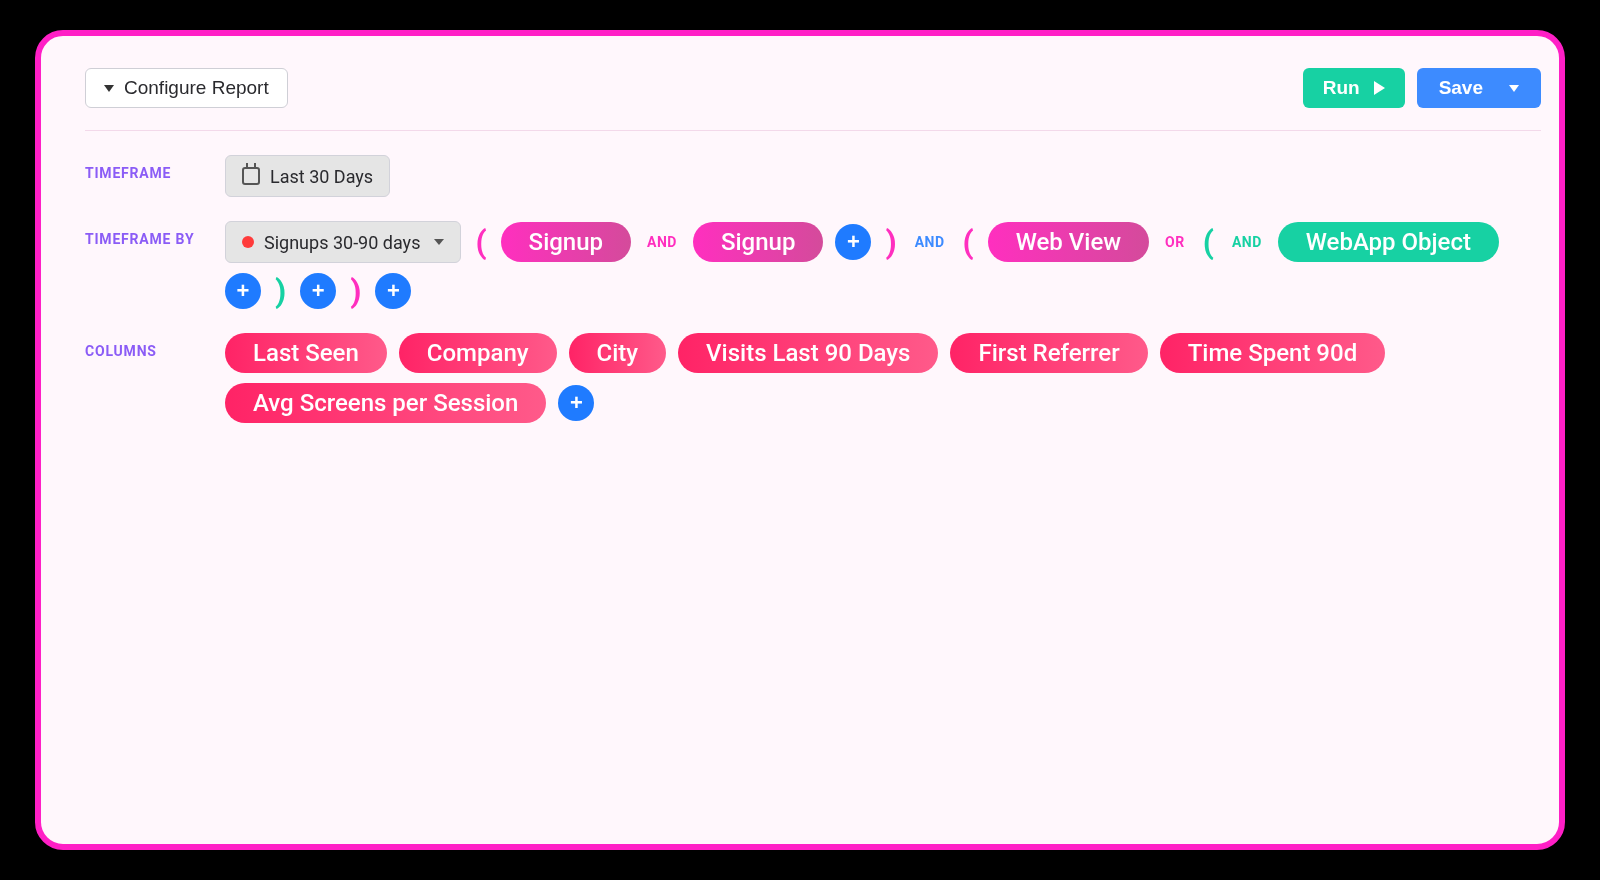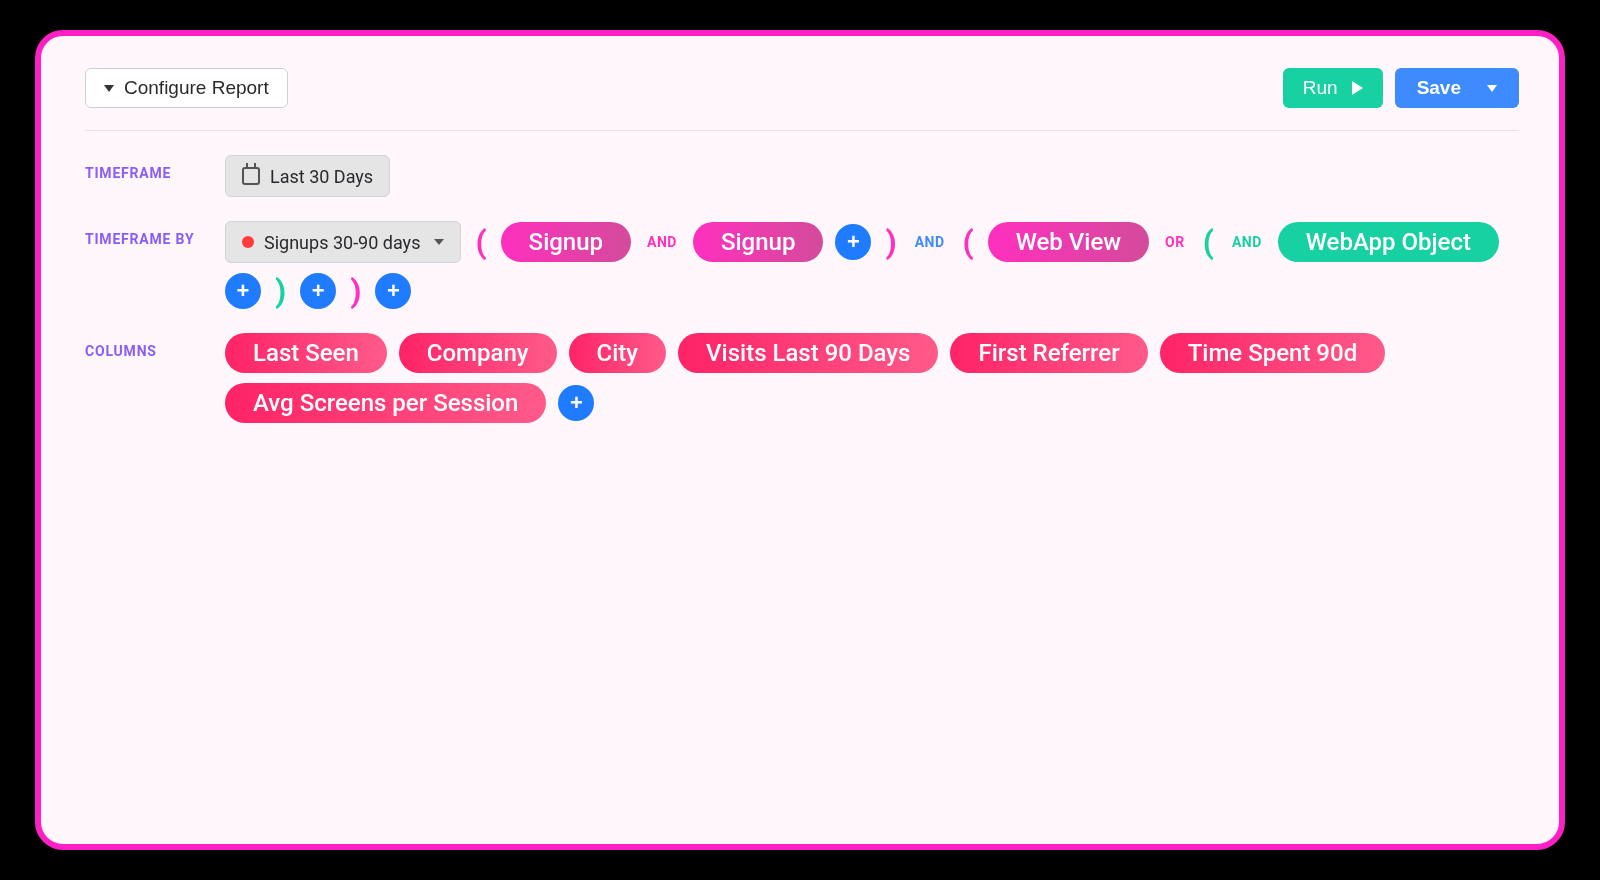--- a/index.html
+++ b/index.html
@@ -12,21 +12,21 @@
     display: flex;
     align-items: center;
     justify-content: center;
   }
   .frame {
     width: 1530px;
     height: 820px;
     background: #fff7fc;
     border: 6px solid #ff1fc6;
     border-radius: 28px;
-    padding: 28px 40px 40px 44px;
+    padding: 28px 18px 40px 44px;
     position: relative;
     box-shadow: 0 0 0 2px #000 inset 0 0 0 0;
   }
   .toolbar {
     display: flex;
     align-items: center;
     justify-content: space-between;
     height: 48px;
   }
   .toolbar-left, .toolbar-right { display: flex; align-items: center; gap: 12px; }
@@ -49,21 +49,21 @@
   }
   .btn-outline .caret-down {
     width: 0; height: 0;
     border-left: 5px solid transparent;
     border-right: 5px solid transparent;
     border-top: 7px solid #333;
   }
   .btn-run {
     background: #17d1a3;
     color: #fff;
-    font-weight: 400;
+    font-weight: 700;
     height: 40px;
     padding: 0 20px;
   }
   .btn-save {
     background: #3d8bff;
     color: #fff;
     font-weight: 600;
     height: 40px;
     padding: 0 22px;
   }

